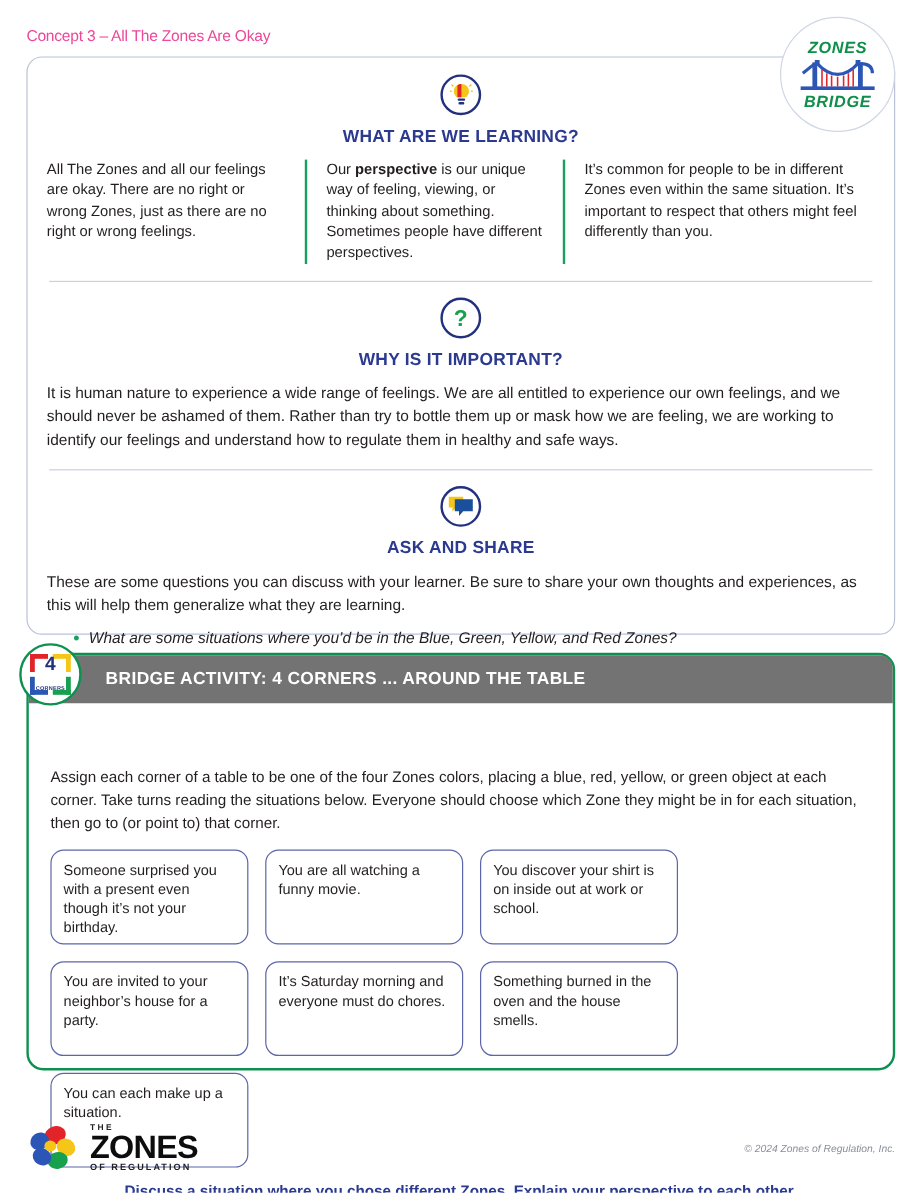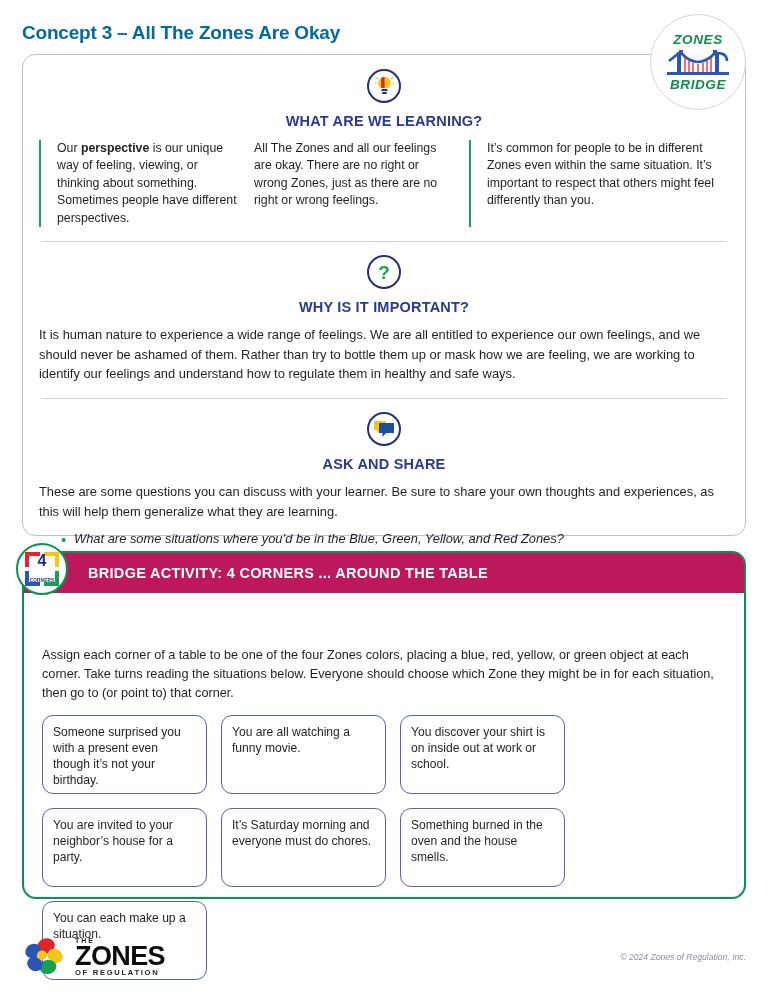--- a/index.html
+++ b/index.html
@@ -7,21 +7,21 @@
     width: 768px; height: 994px;
     background: #ffffff;
     font-family: "Liberation Sans", sans-serif;
     overflow: hidden;
   }
   .page { position: relative; width: 768px; height: 994px; padding: 0 22px; }
 
   
   .title-row { display: flex; align-items: flex-start; padding-top: 22px; }
   .page-title {
-    font-size: 19px; font-weight: bold; color: #0369a1;
+    font-size: 13px; font-weight: normal; color: #ec4899;
     letter-spacing: -0.2px; line-height: 1.2;
   }
 
   
   .bridge-badge {
     position: absolute; right: 22px; top: 14px;
     width: 96px; height: 96px; border-radius: 50%;
     background: #fff; border: 1.6px solid #cfd6e4;
     display: flex; flex-direction: column;
     align-items: center; justify-content: center;
@@ -82,21 +82,21 @@
   }
 
   
   .card-bottom {
     position: relative; margin-top: 15px;
     border: 2px solid #0e9150; border-radius: 14px;
     background: #fff; height: 348px;
     overflow: visible;
   }
   .banner {
-    background: #be185d; color: #fff;
+    background: #737373; color: #fff;
     height: 40px; border-radius: 11px 11px 0 0;
     display: flex; align-items: center;
     padding-left: 64px;
   }
   .banner h2 { font-size: 14.5px; font-weight: bold; letter-spacing: 0.3px; }
 
   .corners-badge {
     position: absolute; left: -8px; top: -10px;
     width: 52px; height: 52px; border-radius: 50%;
     background: #fff; border: 2.4px solid #0e9150;
@@ -194,22 +194,22 @@
             <line x1="18" y1="8" x2="18.8" y2="8"></line>
             <line x1="2.4" y1="3.6" x2="1.6" y2="2.8"></line>
             <line x1="16.6" y1="3.6" x2="17.4" y2="2.8"></line>
           </g>
         </svg>
       </span>
       <h2>WHAT ARE WE LEARNING?</h2>
     </div>
 
     <div class="cols">
+      <div class="col c1">All The Zones and all our feelings are okay. There are no right or wrong Zones, just as there are no right or wrong feelings.</div>
       <div class="col c2"><span>Our </span><b>perspective</b><span> is our unique way of feeling, viewing, or thinking about something. Sometimes people have different perspectives.</span></div>
-      <div class="col c1">All The Zones and all our feelings are okay. There are no right or wrong Zones, just as there are no right or wrong feelings.</div>
       <div class="col c3">It’s common for people to be in different Zones even within the same situation. It’s important to respect that others might feel differently than you.</div>
     </div>
 
     <hr class="hr-thin">
 
     <div class="sec-head" style="margin-top:13px">
       <span class="icon-circle">
         <svg width="16" height="20" viewBox="0 0 16 20">
           <text x="8" y="17" font-family="Liberation Sans, sans-serif" font-size="19" font-weight="bold" fill="#17a04e" text-anchor="middle">?</text>
         </svg>

